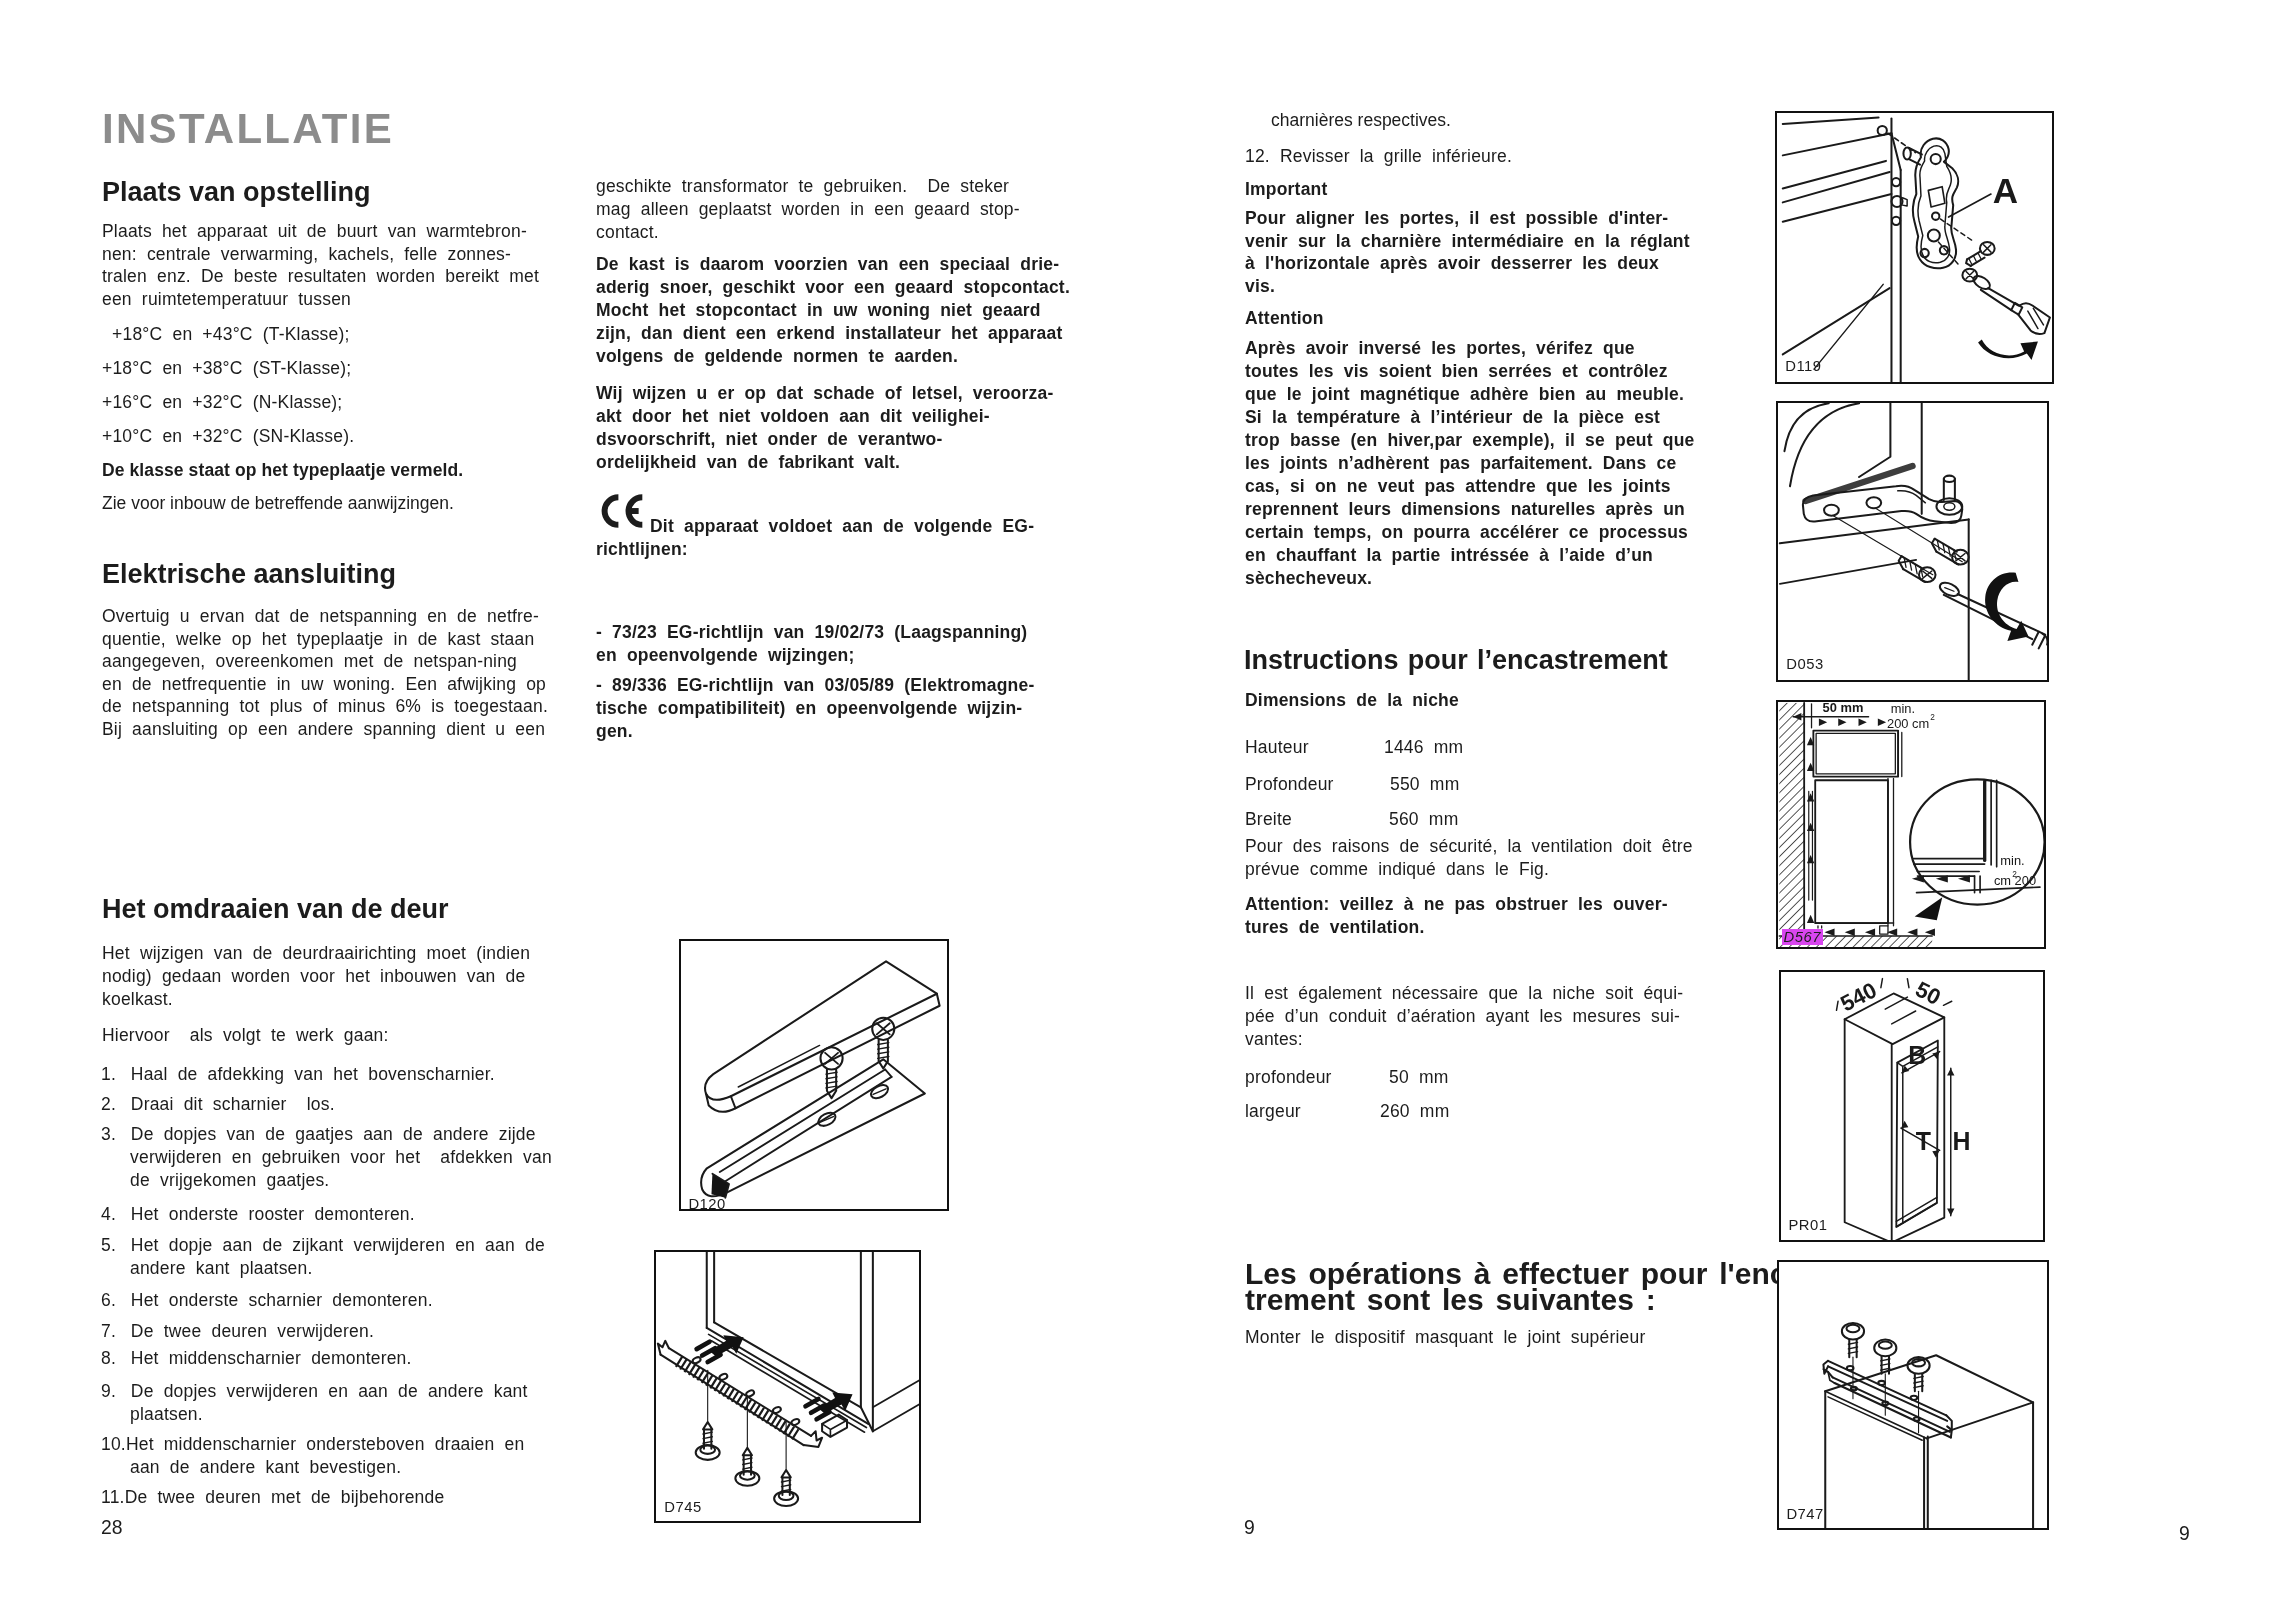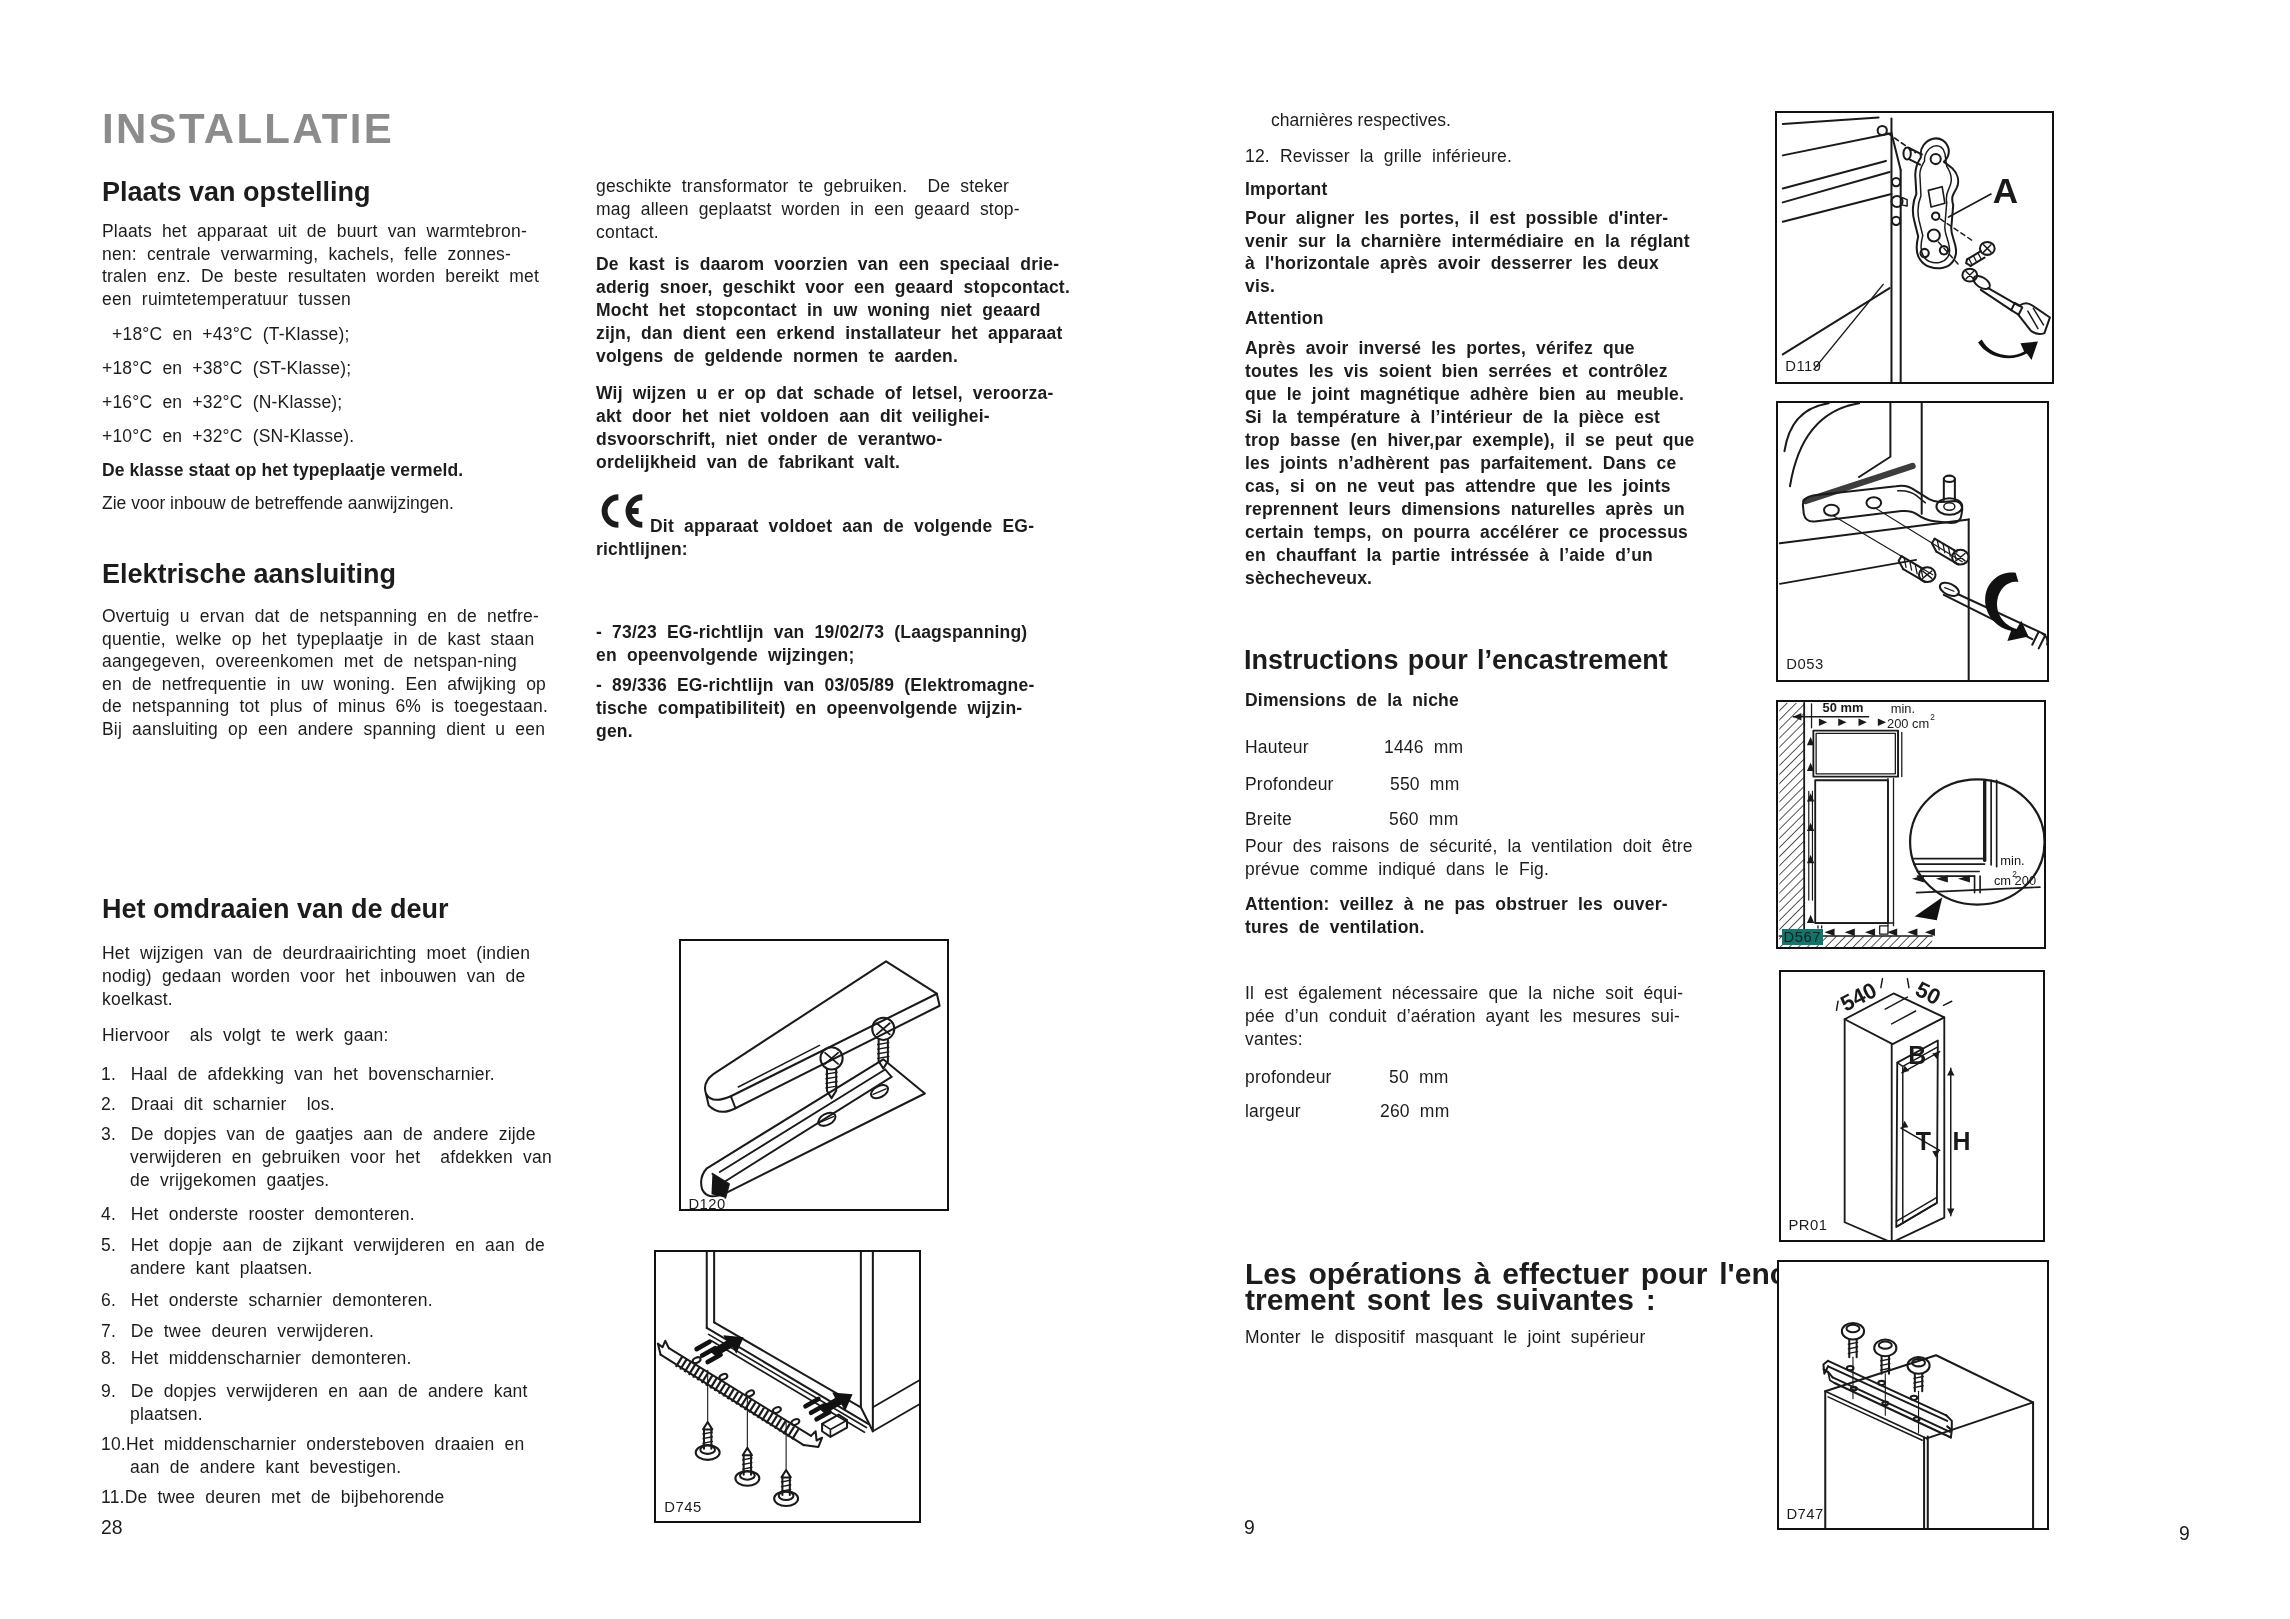--- a/index.html
+++ b/index.html
@@ -370,21 +370,21 @@
   <path d="M151,184 H218 M151,189 H213" stroke-width="1.8"></path>
   <path d="M213,189 V207 M219,189 V207" stroke-width="1.8"></path>
   <path d="M150,207 L284,201" stroke-width="1.8"></path>
   <text x="241" y="177" font-family="Liberation Sans, sans-serif" font-size="14" fill="#1a1a1a" stroke="none">min.</text>
   <text x="234" y="199" font-family="Liberation Sans, sans-serif" font-size="14" fill="#1a1a1a" stroke="none">cm 200</text>
   <text x="254" y="190" font-family="Liberation Sans, sans-serif" font-size="9" fill="#1a1a1a" stroke="none">2</text>
   <path d="M158,188 V196 L145,192 Z M184,188 V196 L171,192 Z M208,188 V196 L195,192 Z" fill="#1a1a1a" stroke="none"></path>
 
   <path d="M148,233 L178,212 L172,237 Z" fill="#111" stroke="none"></path>
 </svg>
-<div class="lbl" style="left:3.7px;top:227px;background:#0f766e;padding:0 1.8px;">D567</div>
+<div class="lbl" style="left:3.7px;top:227px;background:#d946ef;padding:0 1.8px;font-style:italic;">D567</div>
 </div>
 
 <div class="box" style="left:1779px;top:970px;width:262px;height:268px;">
 <svg width="262" height="268" viewBox="0 0 284 290" style="left:0;top:0;" fill="none" stroke="#1a1a1a" stroke-width="2" stroke-linejoin="round" stroke-linecap="round">
 
   <g transform="translate(70,43) rotate(-27)">
     <text x="0" y="0" font-family="Liberation Sans, sans-serif" font-size="24" font-weight="bold" fill="#1a1a1a" stroke="none">540</text>
     <path d="M-8,-6 L-2,-14 M46,-6 L52,-14" stroke-width="1.6"></path>
   </g>
 

